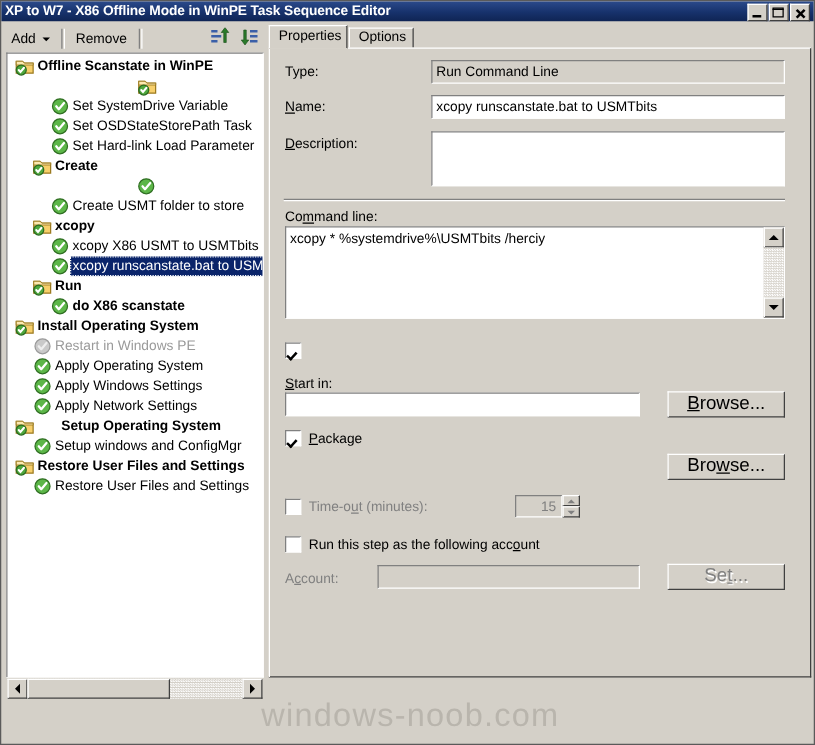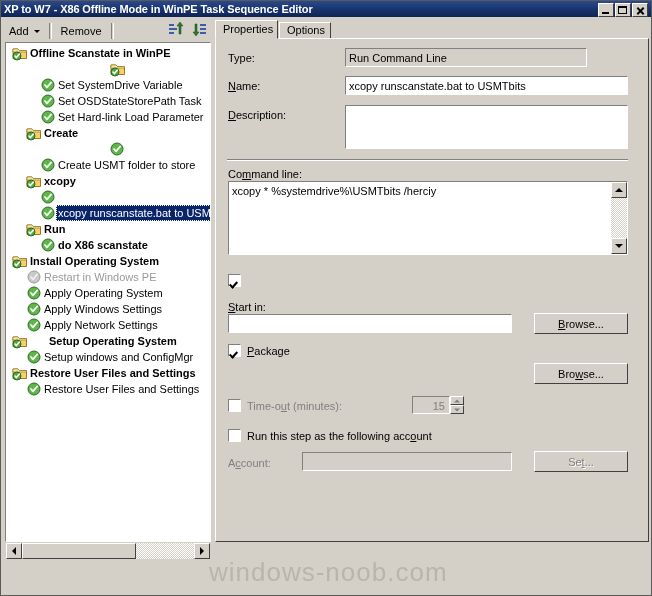--- a/index.html
+++ b/index.html
@@ -258,24 +258,24 @@
     box-sizing: border-box;
     background: #ffffff;
   }
 
   .btn {
     position: absolute;
     background: #d4d0c8;
     border: 1px solid;
     border-color: #ffffff #404040 #404040 #ffffff;
     box-sizing: border-box;
-    font-size: 11px;
+    font-size: 15px;
     text-align: center;
     cursor: default;
-    display: flex; align-items: center; justify-content: center;
+    display: flex; align-items: flex-start; justify-content: center;
     white-space: nowrap;
   }
   .btn u { text-decoration: underline; }
   .btn.disabled { color: #808080; text-shadow: 1px 1px 0 #ffffff; }
 
   .chk {
     position: absolute;
     width: 13px; height: 13px;
     background: #ffffff;
     border: 1px solid;
@@ -491,20 +491,21 @@
           </span>
           <span class="tlabel">xcopy</span>
         </div>
         <div class="trow" style="padding-left: 34px;">
           <span class="ic">
             <svg width="16" height="16" viewBox="0 0 16 16">
               <circle cx="8" cy="8" r="6" fill="#5cb648" stroke="#2f6e22" stroke-width="1"></circle>
               <path d="M5 8 L7 10.4 L11.2 5.4" stroke="#ffffff" stroke-width="1.8" fill="none" stroke-linecap="round" stroke-linejoin="round"></path>
             </svg>
           </span>
+          <span class="tlabel">xcopy X86 USMT to USMTbits</span>
         </div>
         <div class="trow sel" style="padding-left: 34px;">
           <span class="ic">
             <svg width="16" height="16" viewBox="0 0 16 16">
               <circle cx="8" cy="8" r="6" fill="#5cb648" stroke="#2f6e22" stroke-width="1"></circle>
               <path d="M5 8 L7 10.4 L11.2 5.4" stroke="#ffffff" stroke-width="1.8" fill="none" stroke-linecap="round" stroke-linejoin="round"></path>
             </svg>
           </span>
           <span class="tlabel">xcopy runscanstate.bat to USMTbits</span>
         </div>
@@ -635,21 +636,21 @@
       <span>Properties</span>
     </div>
     <div class="tab" style="left:64px; width:52px;">
       <span>Options</span>
     </div>
   </div>
 
   <div class="pane">
 
     <div class="lbl" style="left:12px; top:13px;">Type:</div>
-    <div class="field ro" style="left:129px; top:9px; width:242px; height:19px;">Run Command Line</div>
+    <div class="field ro" style="left:129px; top:9px; width:283px; height:19px;">Run Command Line</div>
 
     <div class="lbl" style="left:12px; top:41px;">
       <u>N</u><span>ame:</span>
     </div>
     <div class="field" style="left:129px; top:37px; width:283px; height:19px;">xcopy runscanstate.bat to USMTbits</div>
 
     <div class="lbl" style="left:12px; top:70px;">
       <u>D</u><span>escription:</span>
     </div>
     <div class="field multiline" style="left:129px; top:66px; width:283px; height:44px;"></div>

